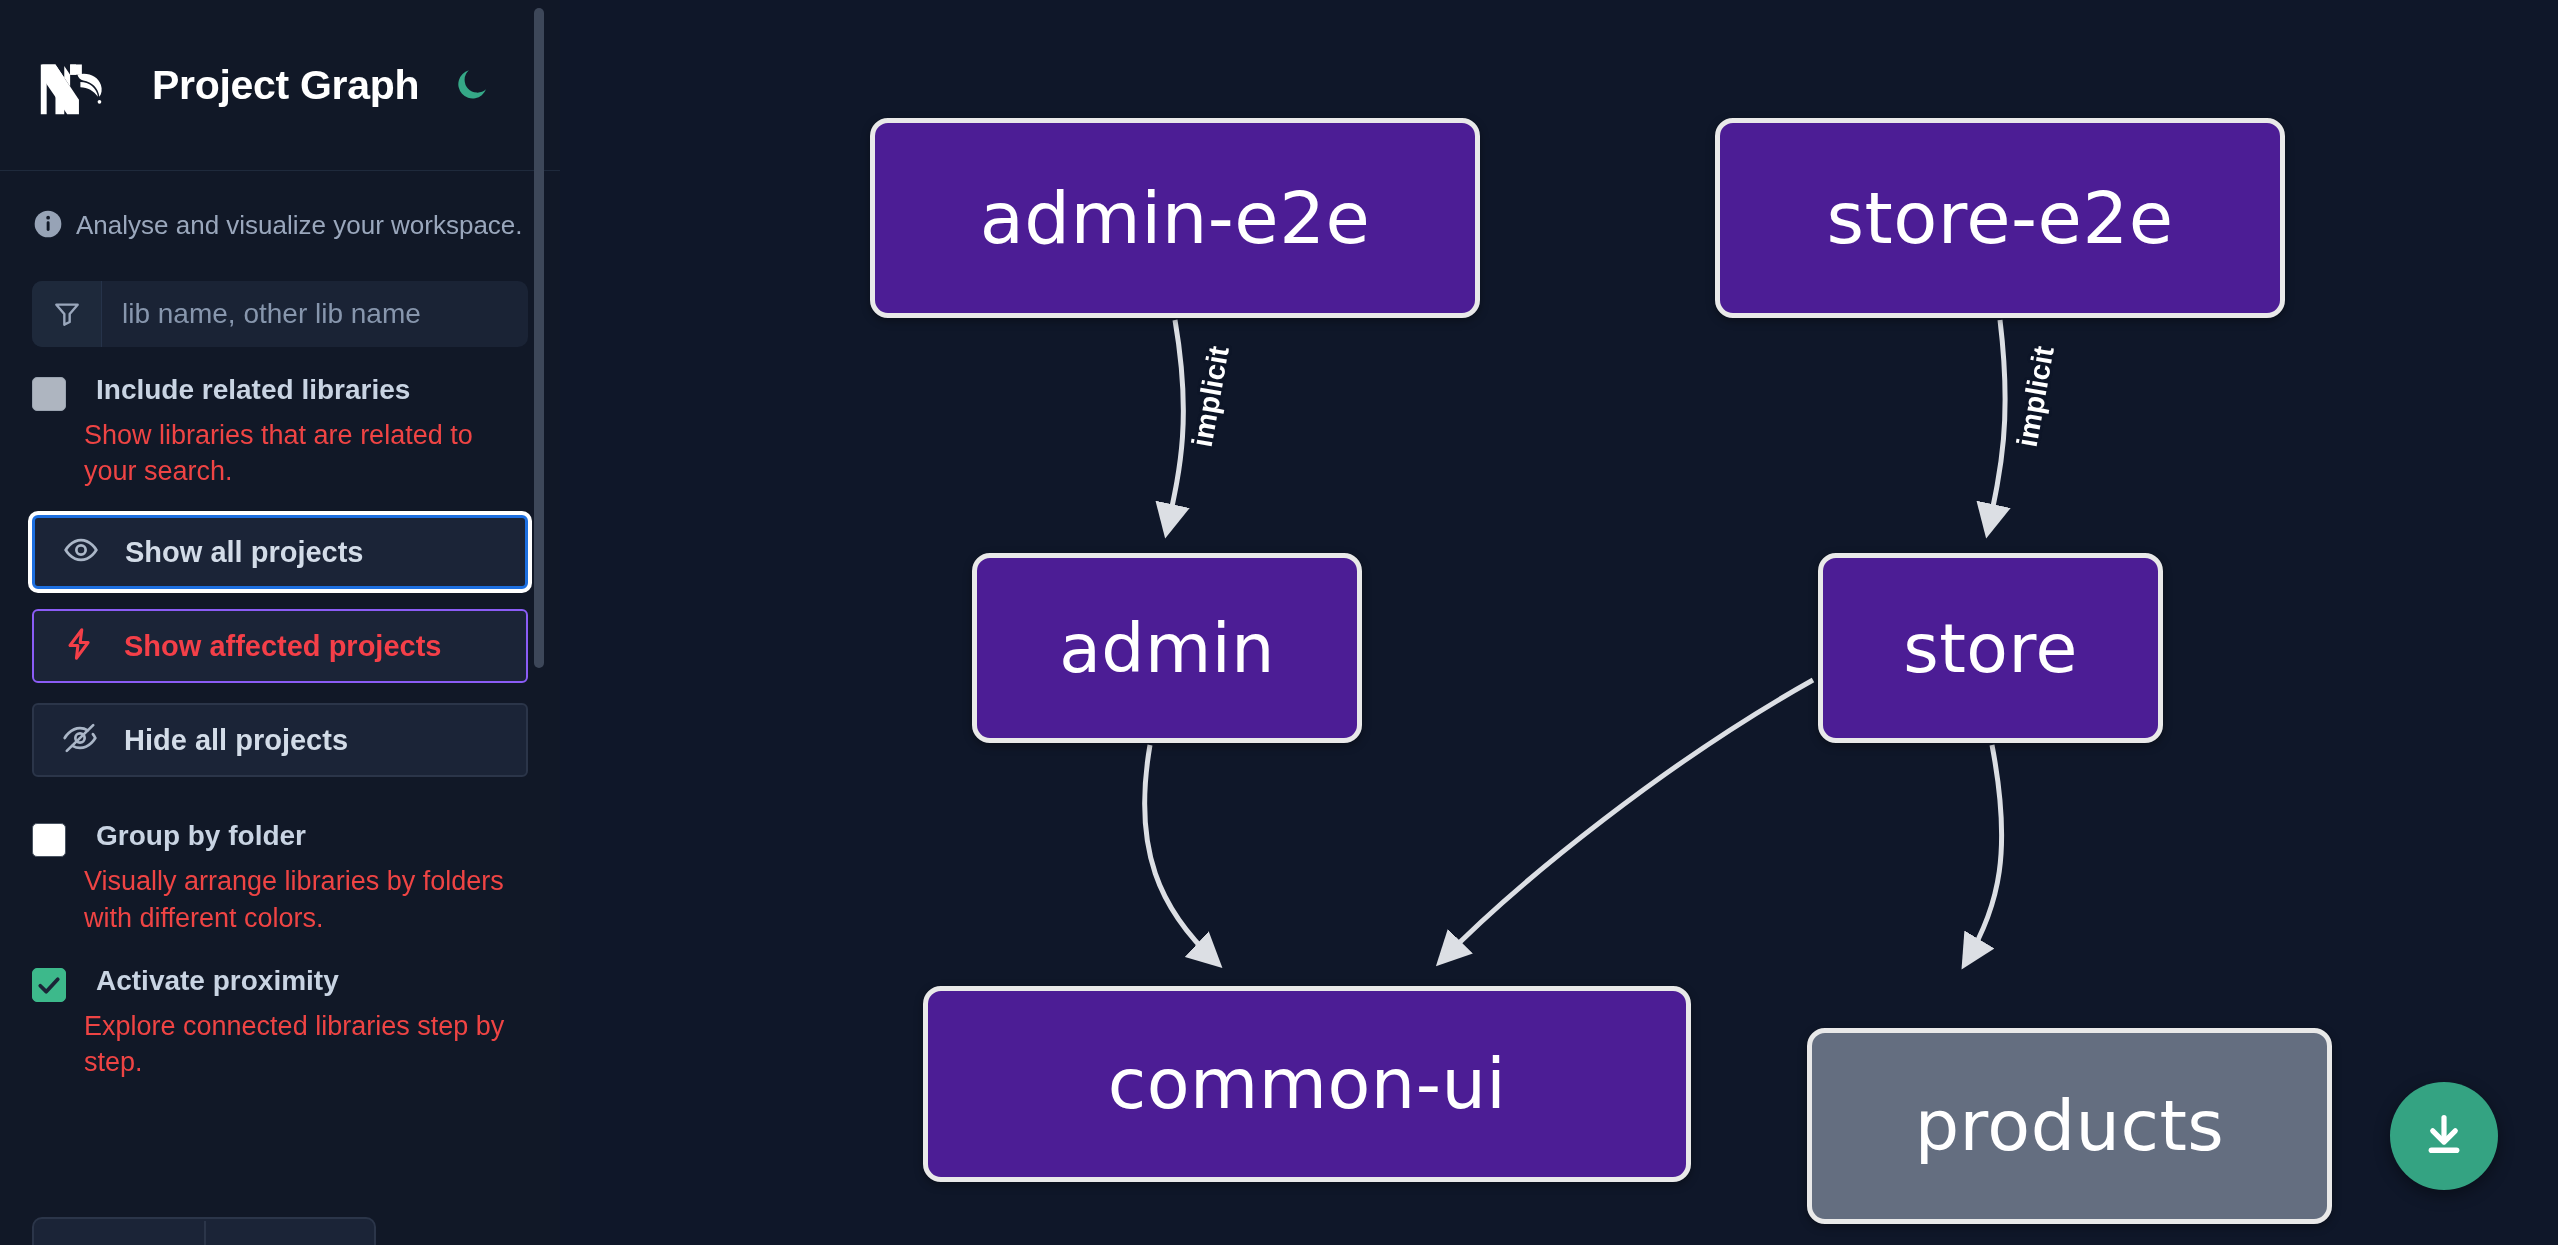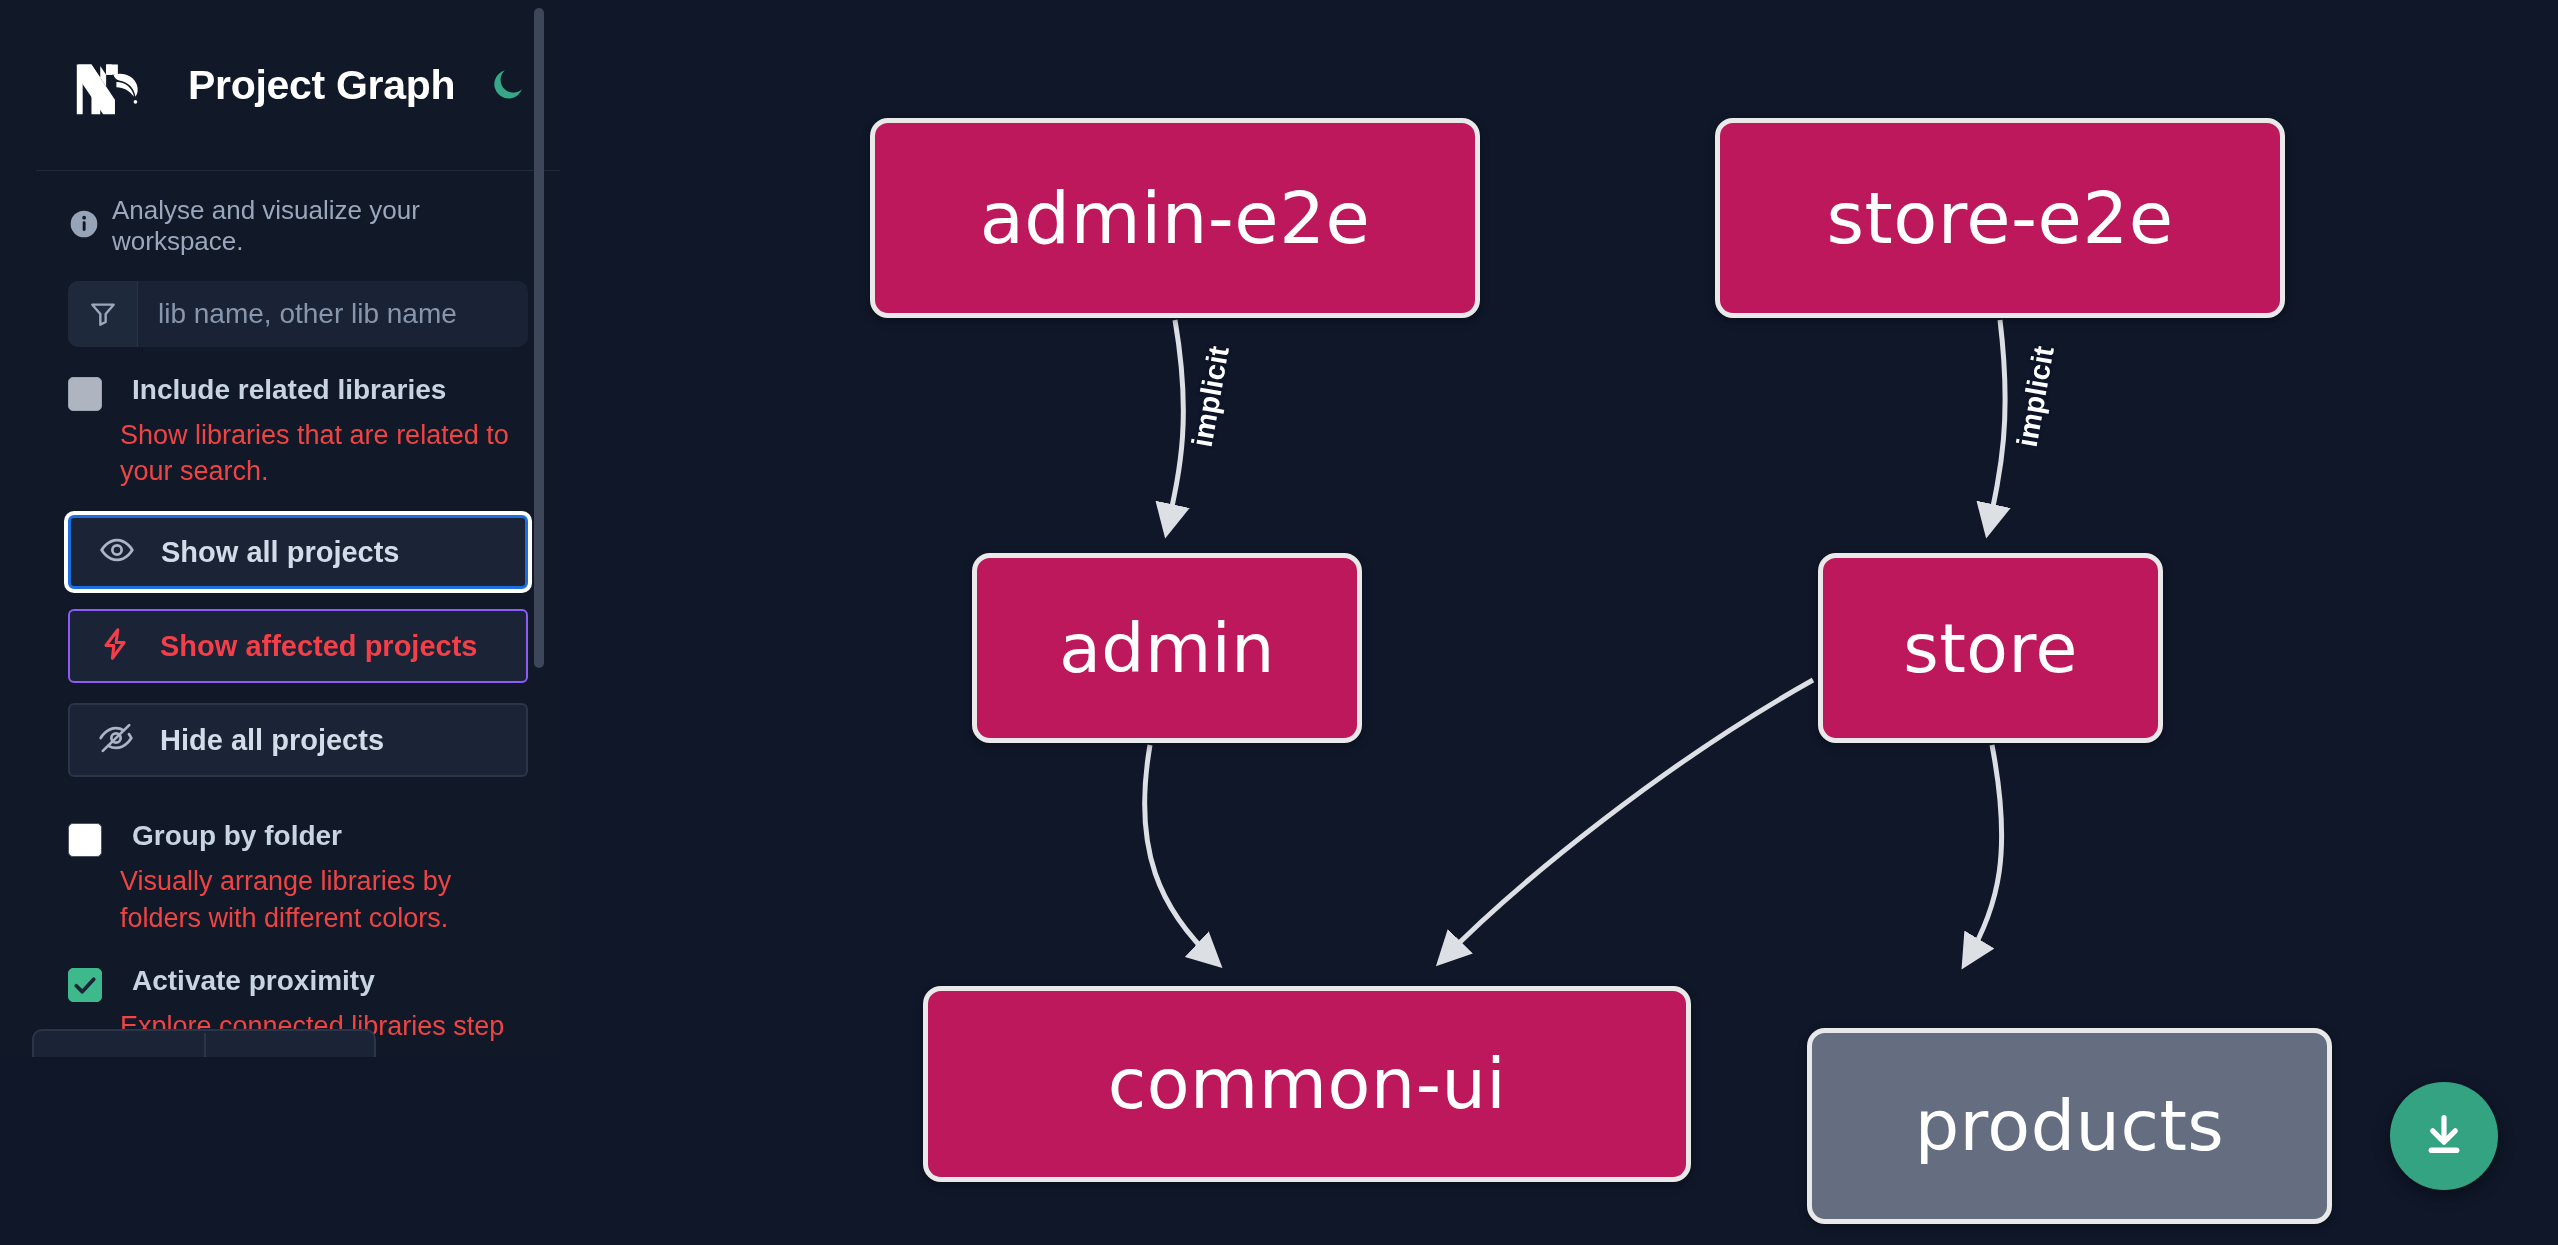--- a/index.html
+++ b/index.html
@@ -7,25 +7,24 @@
     width: 2558px; height: 1245px;
     background: #0F1729;
     font-family: "Liberation Sans", sans-serif;
     overflow: hidden;
   }
   .app { position: relative; width: 2558px; height: 1245px; display: flex; }
 
   
   .sidebar {
     position: relative;
-    width: 560px; height: 1057px;
+    width: 560px; height: 1245px;
     background: #111827;
     flex: 0 0 560px;
     overflow: hidden;
-    padding-left: 36px;
   }
   .sidebar-header {
     height: 171px;
     display: flex; align-items: center;
     padding-left: 32px;
     border-bottom: 1px solid #1F2A3C;
   }
   .nx-logo { width: 88px; height: 72px; flex: 0 0 88px; }
   .app-title {
     font-size: 41px; font-weight: 700; color: #FFFFFF;
@@ -113,21 +112,21 @@
   
   .canvas { position: relative; flex: 1; height: 1245px; background: #0F1729; overflow: hidden; }
   .node {
     position: absolute;
     border: 5px solid #E9E9E9;
     border-radius: 18px;
     display: flex; align-items: center; justify-content: center;
     cursor: pointer;
     box-shadow: 0 3px 8px rgba(0,0,0,0.35);
   }
-  .node.pink { background: #be185d; }
+  .node.pink { background: #4c1d95; }
   .node.grey { background: #646E80; }
   .node-label {
     color: #FFFFFF; font-weight: 400;
     font-family: "DejaVu Sans", sans-serif;
     letter-spacing: 0.5px; white-space: nowrap;
   }
   .edge-layer { position: absolute; inset: 0; pointer-events: none; }
   .edge-label {
     position: absolute;
     color: #FFFFFF; font-size: 29px; font-weight: 700;

